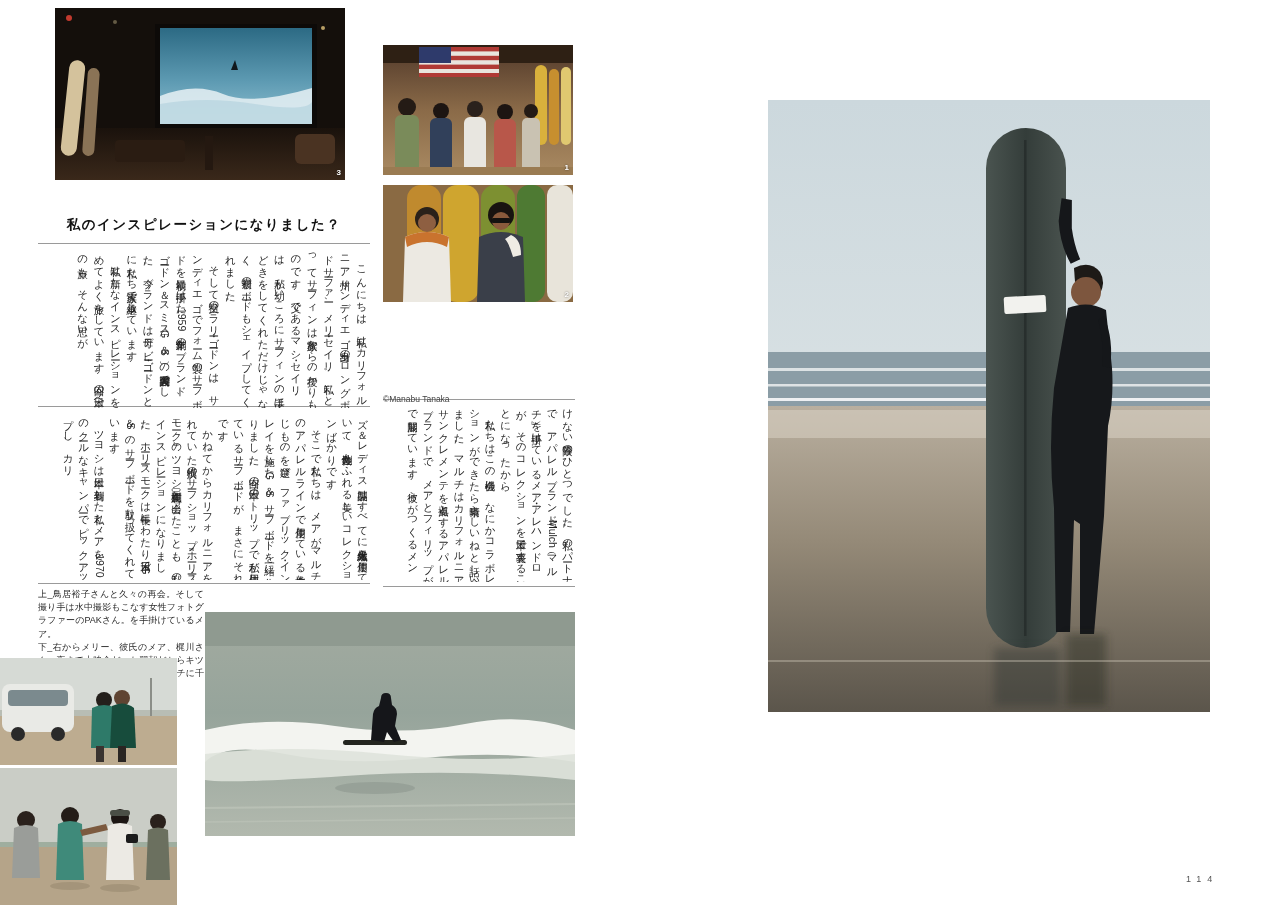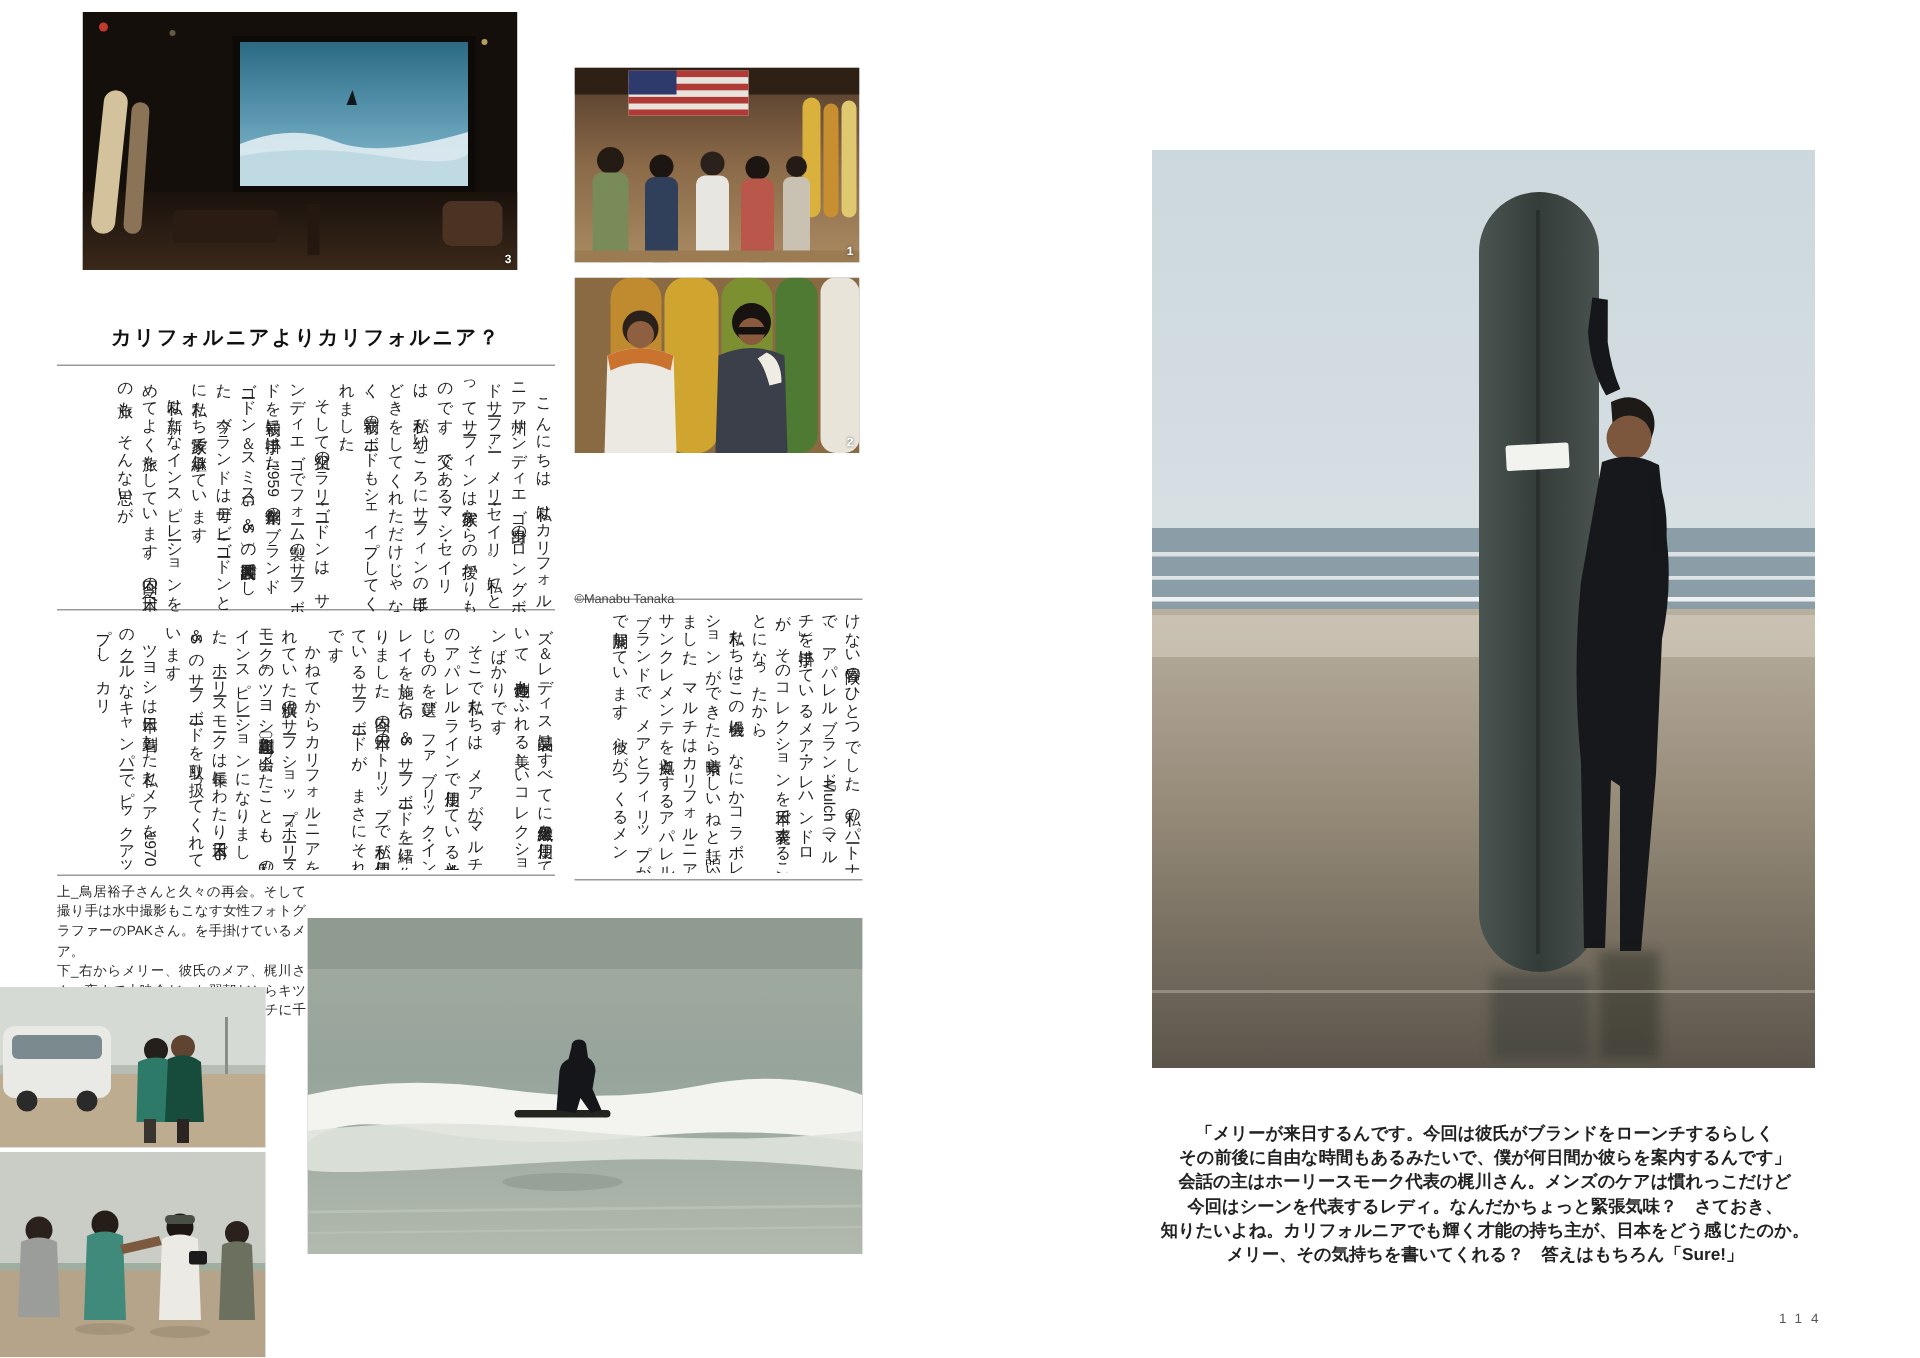--- a/index.html
+++ b/index.html
@@ -70,21 +70,21 @@
       <circle cx="14" cy="10" r="3" fill="#c23a2e"></circle>
       <rect x="240" y="126" width="40" height="30" rx="6" fill="#4a3322"></rect>
       <rect x="60" y="132" width="70" height="22" rx="4" fill="#2a1c12"></rect>
       <rect x="150" y="128" width="8" height="34" fill="#241810"></rect>
       <circle cx="268" cy="20" r="2" fill="#e0c27a" opacity="0.8"></circle>
       <circle cx="60" cy="14" r="2" fill="#9a8c6a" opacity="0.6"></circle>
     </svg>
     <span class="badge">3</span>
   </div>
 
-  <div class="heading">カリフォルニアよりカリフォルニア？</div>
+  <div class="heading">私のインスピレーションになりました？</div>
 
   <div class="rule" style="left:38px;top:243px;width:332px;"></div>
   <div class="rule" style="left:38px;top:406px;width:332px;"></div>
   <div class="rule" style="left:38px;top:583px;width:332px;"></div>
   <div class="rule" style="left:383px;top:399px;width:192px;"></div>
   <div class="rule" style="left:383px;top:586px;width:192px;"></div>
 
   <div class="vtext vt1">　こんにちは、私はカリフォルニア州サンディエゴ出身のロングボードサーファー、メリー・セイリ。私にとってサーフィンは家族からの授かりものです。父であるマシ・セイリは、私が幼いころにサーフィンの手ほどきをしてくれただけじゃなく、最初のボードもシェイプしてくれました。
 　そして祖父のラリー・ゴードンは、サンディエゴでフォーム製のサーフボードを最初に手掛けた1959年創業のブランド、ゴードン＆スミス〔G＆S〕の共同創設者でした。今ブランドは母デビー・ゴードンと共に私たち家族で継承しています。
 　私は新たなインスピレーションを求めてよく旅をしています。今回の日本への旅も、そんな思いが</div>
@@ -274,21 +274,15 @@
         <path d="M336,216 q10,24 6,52 l-8,-2 q2,-26 -4,-46 z" fill="#15171a"></path>
       </g>
       <g filter="url(#blur1)" opacity="0.4">
         <rect x="226" y="548" width="66" height="58" fill="#2f3531"></rect>
         <rect x="298" y="534" width="40" height="72" fill="#23261f"></rect>
       </g>
       <rect y="560" width="442" height="2" fill="#cfc8ba" opacity="0.4"></rect>
     </svg>
   </div>
 
-  <div class="intro">「メリーが来日するんです。今回は彼氏がブランドをローンチするらしく
-その前後に自由な時間もあるみたいで、僕が何日間か彼らを案内するんです」
-会話の主はホーリースモーク代表の梶川さん。メンズのケアは慣れっこだけど
-今回はシーンを代表するレディ。なんだかちょっと緊張気味？　さておき、
-知りたいよね。カリフォルニアでも輝く才能の持ち主が、日本をどう感じたのか。
-メリー、その気持ちを書いてくれる？　答えはもちろん「Sure!」</div>
   <div class="pagenum">114</div>
 
 </div>
 
 </body></html>

